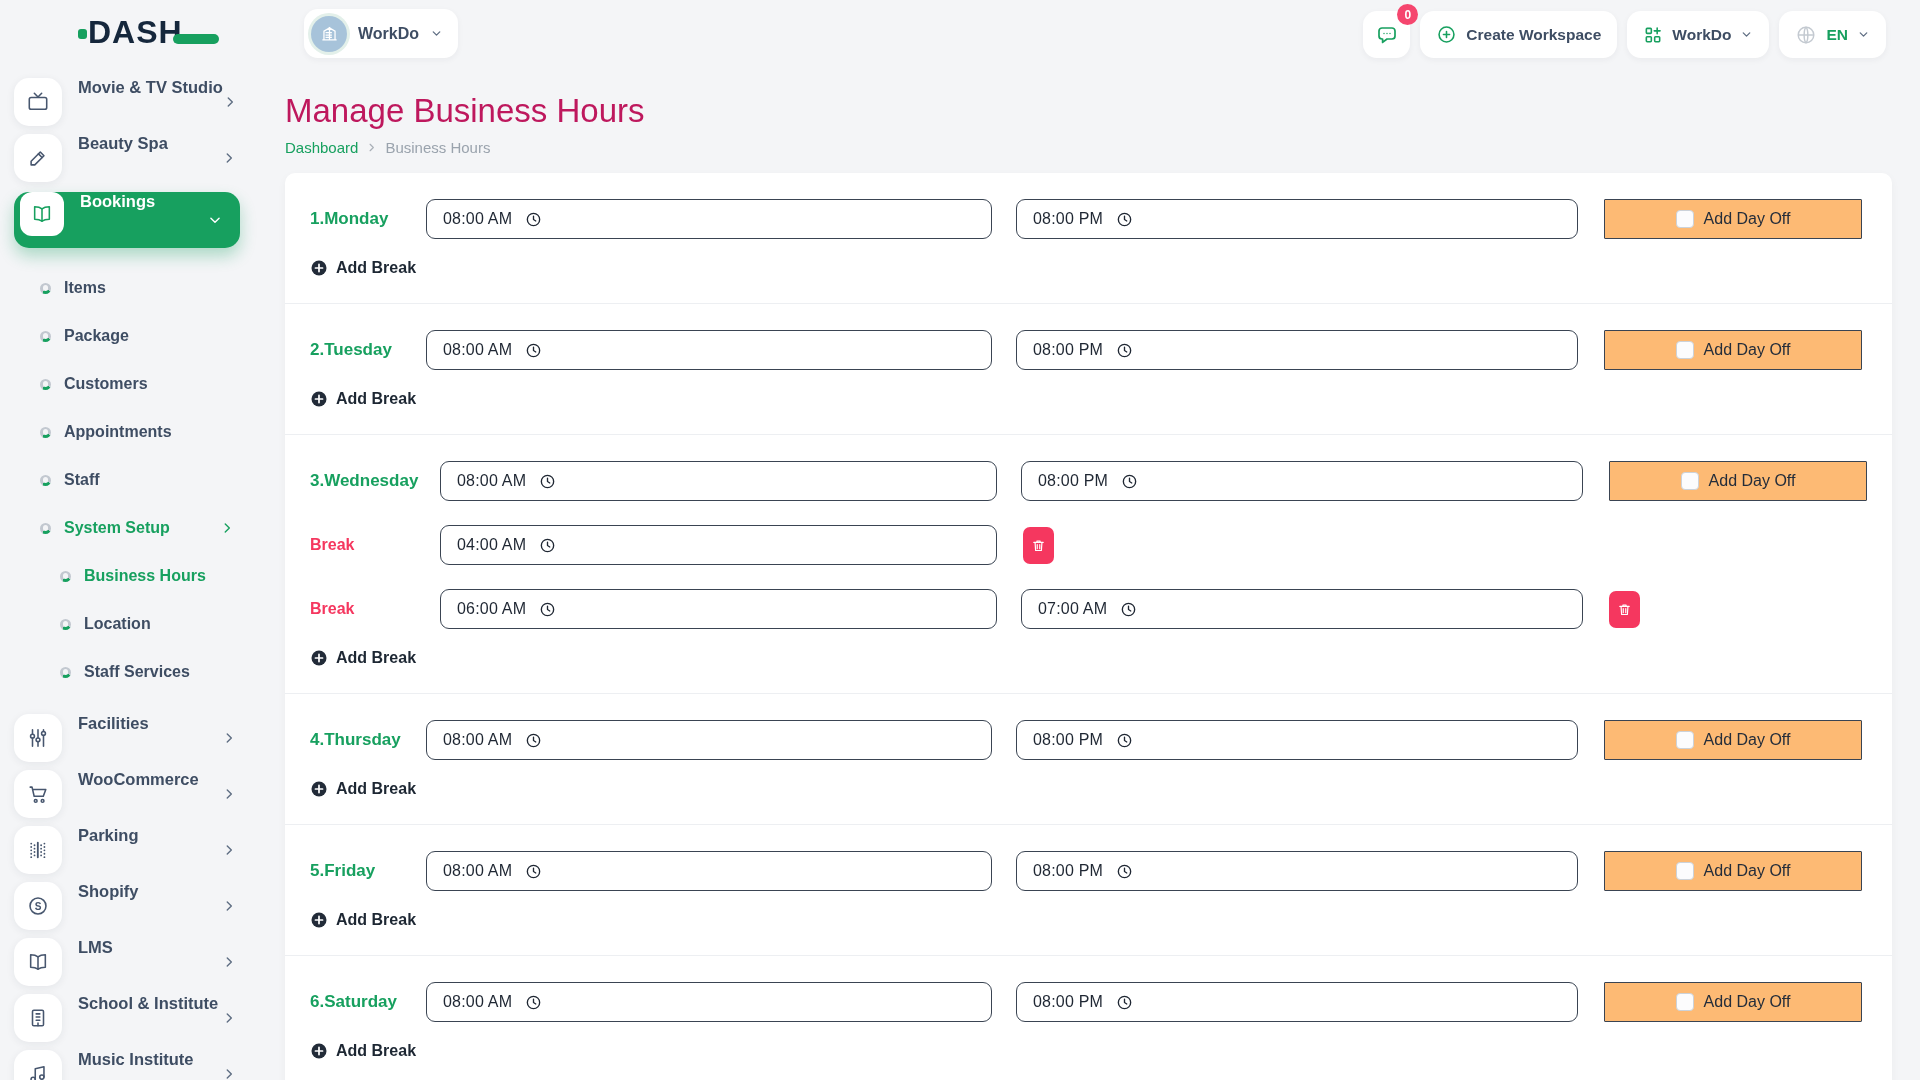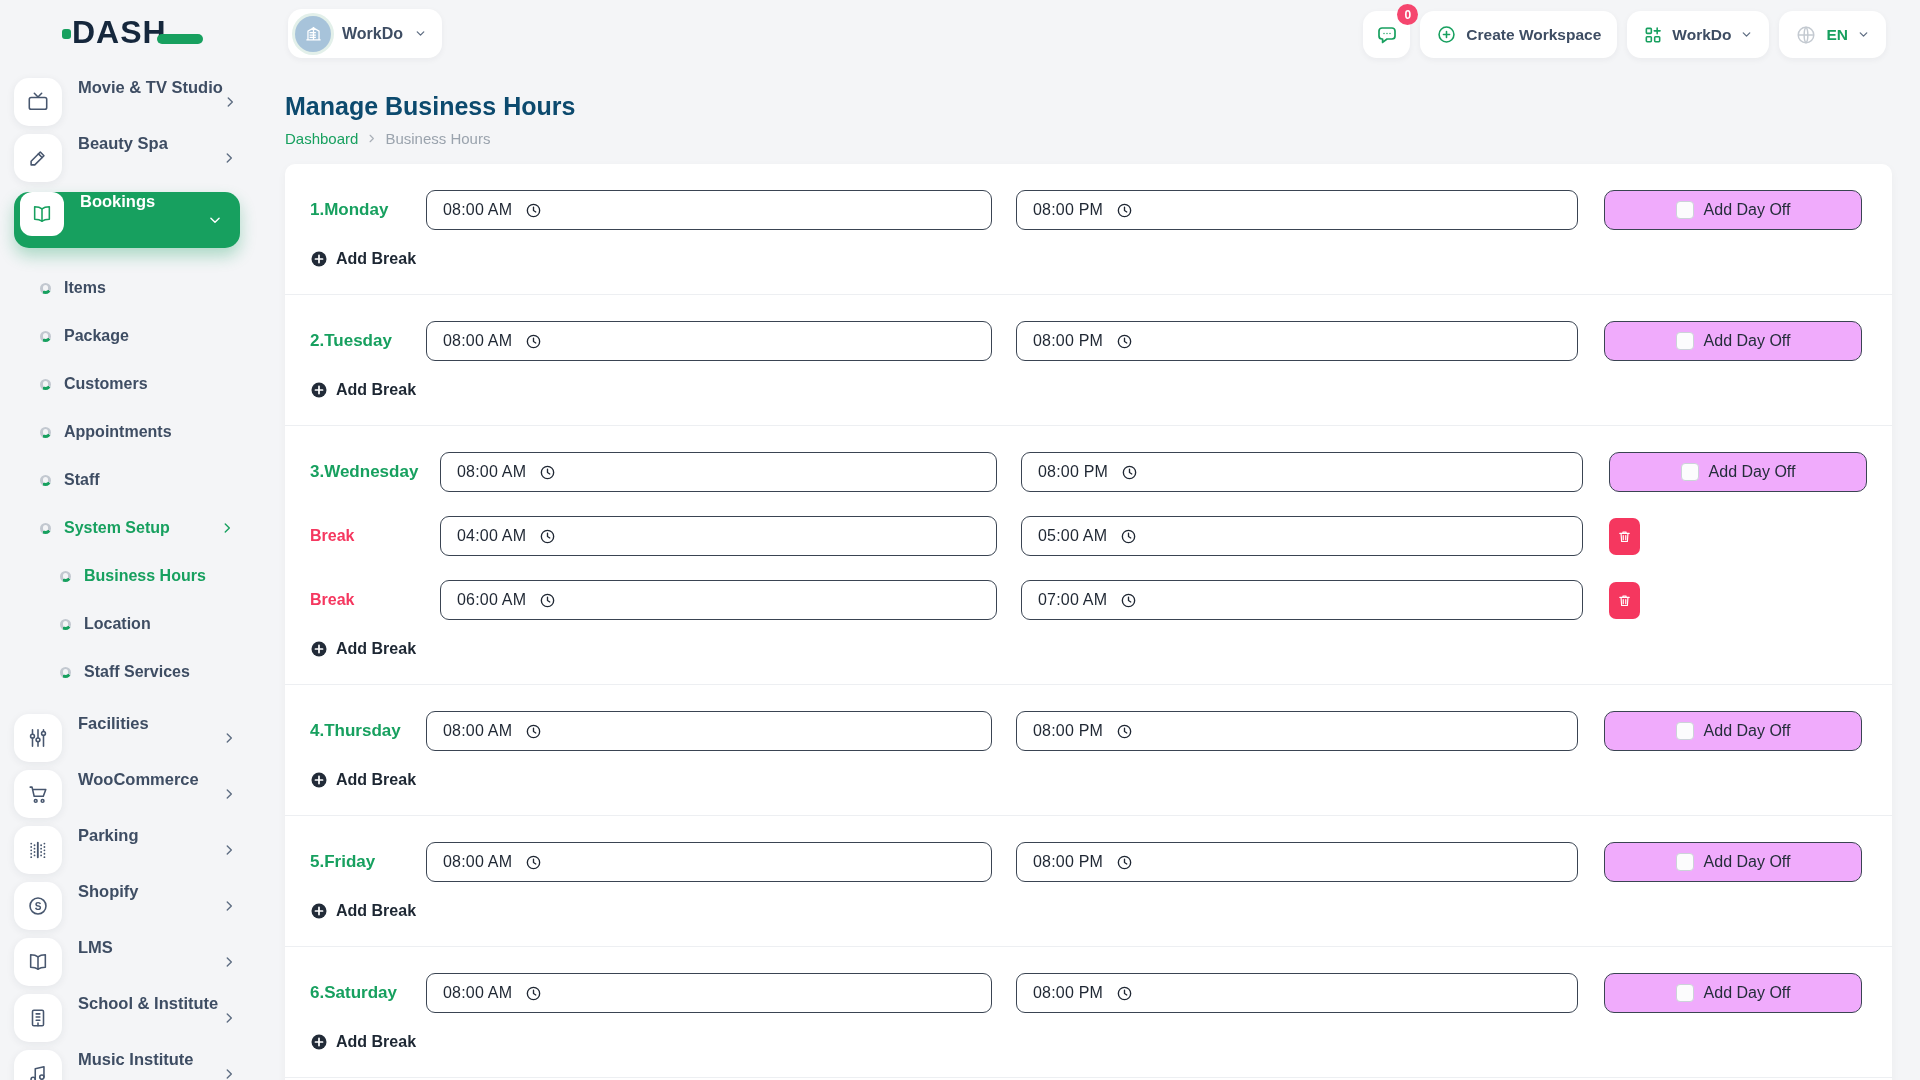--- a/index.html
+++ b/index.html
@@ -7,21 +7,21 @@
     --muted:#9aa3ad; --line:#edeff2; --bg:#f4f5f7; --bdark:#3a4452;
   }
   *{box-sizing:border-box}
   html,body{margin:0;padding:0}
   body{width:1920px;height:1080px;overflow:hidden;background:var(--bg);
     font-family:"Liberation Sans",sans-serif;color:var(--slate);position:relative}
   .icon{display:inline-flex;align-items:center;justify-content:center}
   .icon svg{display:block}
 
   
-  .topbar{position:absolute;top:0;left:0;right:0;height:70px}
+  .topbar{position:absolute;top:0;left:16px;right:0;height:70px}
   .logo{position:absolute;left:62px;top:16px;display:flex;align-items:flex-end;cursor:pointer}
   .logo-dot{width:9px;height:10px;border-radius:3px;background:var(--green);margin:0 1px 9px 0}
   .logo-text{font-size:32px;font-weight:800;color:#15273c;letter-spacing:1px;line-height:1}
   .logo-bar{width:46px;height:10px;border-radius:6px;background:var(--green);margin:0 0 4px -10px}
   .ws-pill{position:absolute;left:288px;top:9px;height:49px;background:#fff;border-radius:14px;
     display:flex;align-items:center;gap:11px;padding:0 15px 0 7px;box-shadow:0 2px 6px rgba(30,40,60,.05);cursor:pointer}
   .ws-avatar{width:36px;height:36px;border-radius:50%;background:#a7c3da;display:flex;align-items:center;
     justify-content:center;color:#fff;box-shadow:0 0 0 3px #e3f0ea}
   .ws-name{font-size:16px;font-weight:600;color:var(--slate)}
   .caret{color:#5f6e83;display:flex}
@@ -54,41 +54,41 @@
   .bullet{width:11px;height:11px;border-radius:50%;flex-shrink:0;
     background:conic-gradient(#c2c8d0 0 120deg,var(--green) 120deg 215deg,#c2c8d0 215deg 360deg);
     display:flex;align-items:center;justify-content:center}
   .bullet i{width:5.5px;height:5.5px;border-radius:50%;background:var(--bg)}
   .sub-label{margin-left:13px;font-size:16px;font-weight:600;color:var(--slate);white-space:nowrap}
   .sub-item.on .sub-label{color:var(--green)}
   .sub-caret{color:var(--green);margin-left:auto;display:flex}
 
   
   .main{position:absolute;left:260px;top:70px;right:0;bottom:0;padding:22px 28px 0 25px}
-  .page-title{font-size:25px;font-weight:700;color:#0c4a6e;margin:0}
+  .page-title{font-size:33px;font-weight:400;color:#be185d;margin:0}
   .crumbs{margin-top:9px;display:flex;align-items:center;gap:8px;font-size:15px}
   .crumb-link{color:var(--green);cursor:pointer}
   .crumb-sep{color:#a9b0b8;display:flex}
   .crumb-cur{color:var(--muted)}
   .card{margin-top:17px;background:#fff;border-radius:10px;box-shadow:0 3px 10px rgba(30,40,60,.04);overflow:hidden}
   .day-section{padding:26px 25px 22px;border-bottom:1px solid var(--line)}
   .day-section.partial{padding-top:16px;border-bottom:none}
   .hrow{display:flex;align-items:center}
   .brow{margin-top:24px}
   .dlabel{width:116px;flex-shrink:0;font-size:17px;font-weight:700;color:var(--green)}
   .dlabel.break{color:var(--pink);font-size:16px;font-weight:600}
   .ti{height:40px;border:1.7px solid var(--bdark);border-radius:9px;display:flex;align-items:center;
     padding-left:16px;background:#fff;cursor:pointer}
   .ti1{width:566px}
   .ti1.indent{width:557px;margin-left:14px}
   .ti2{width:562px;margin-left:24px}
   .tval{font-size:16px;color:var(--ink);font-weight:500;letter-spacing:.2px;min-height:16px}
   .clock{margin-left:13px;color:var(--ink)}
-  .dayoff{margin-left:26px;width:258px;height:40px;border:1.7px solid var(--bdark);border-radius:10px;
-    display:flex;align-items:center;justify-content:center;gap:10px;cursor:pointer;background:#f0abfc}
+  .dayoff{margin-left:26px;width:258px;height:40px;border:1.7px solid var(--bdark);border-radius:1px;
+    display:flex;align-items:center;justify-content:center;gap:10px;cursor:pointer;background:#fdba74}
   .cb{width:18px;height:18px;border:1.6px solid #ccd2d9;border-radius:4px;background:#fcfcfd;flex-shrink:0}
   .do-label{font-size:16px;color:#242d3a}
   .trash{margin-left:26px;width:31px;height:37px;border:none;border-radius:7px;background:var(--pink);
     color:#fff;display:flex;align-items:center;justify-content:center;cursor:pointer;padding:0}
   .add-break{margin-top:20px;display:inline-flex;align-items:center;gap:8px;background:none;border:none;
     padding:0;font-size:16px;font-weight:600;color:#1d2733;cursor:pointer;font-family:inherit}
 </style>
 </head>
 <body>
 
@@ -520,29 +520,20 @@
       <div class="dlabel break">Break</div>
       <div class="ti ti1 indent">
         <span class="tval">04:00 AM</span>
             <span class="icon clock">
               <svg width="17" height="17" viewBox="0 0 24 24" fill="none" stroke="currentColor" stroke-width="1.9" stroke-linecap="round" stroke-linejoin="round">
                 <circle cx="12" cy="12" r="8.7"></circle>
                 <path d="M12 7.3V12l3.2 2.1"></path>
               </svg>
             </span>
       </div>
-      <div class="ti ti2">
-        <span class="tval">05:00 AM</span>
-            <span class="icon clock">
-              <svg width="17" height="17" viewBox="0 0 24 24" fill="none" stroke="currentColor" stroke-width="1.9" stroke-linecap="round" stroke-linejoin="round">
-                <circle cx="12" cy="12" r="8.7"></circle>
-                <path d="M12 7.3V12l3.2 2.1"></path>
-              </svg>
-            </span>
-      </div>
       <button class="trash">
             <span class="icon ">
               <svg width="15" height="15" viewBox="0 0 24 24" fill="none" stroke="currentColor" stroke-width="1.9" stroke-linecap="round" stroke-linejoin="round">
                 <path d="M4.5 7h15M9.5 7V4.8h5V7M6.5 7l.9 13h9.2l.9-13"></path>
                 <path d="M10 10.5v6.5M14 10.5v6.5"></path>
               </svg>
             </span>
           </button>
     </div><div class="hrow brow">
       <div class="dlabel break">Break</div>

